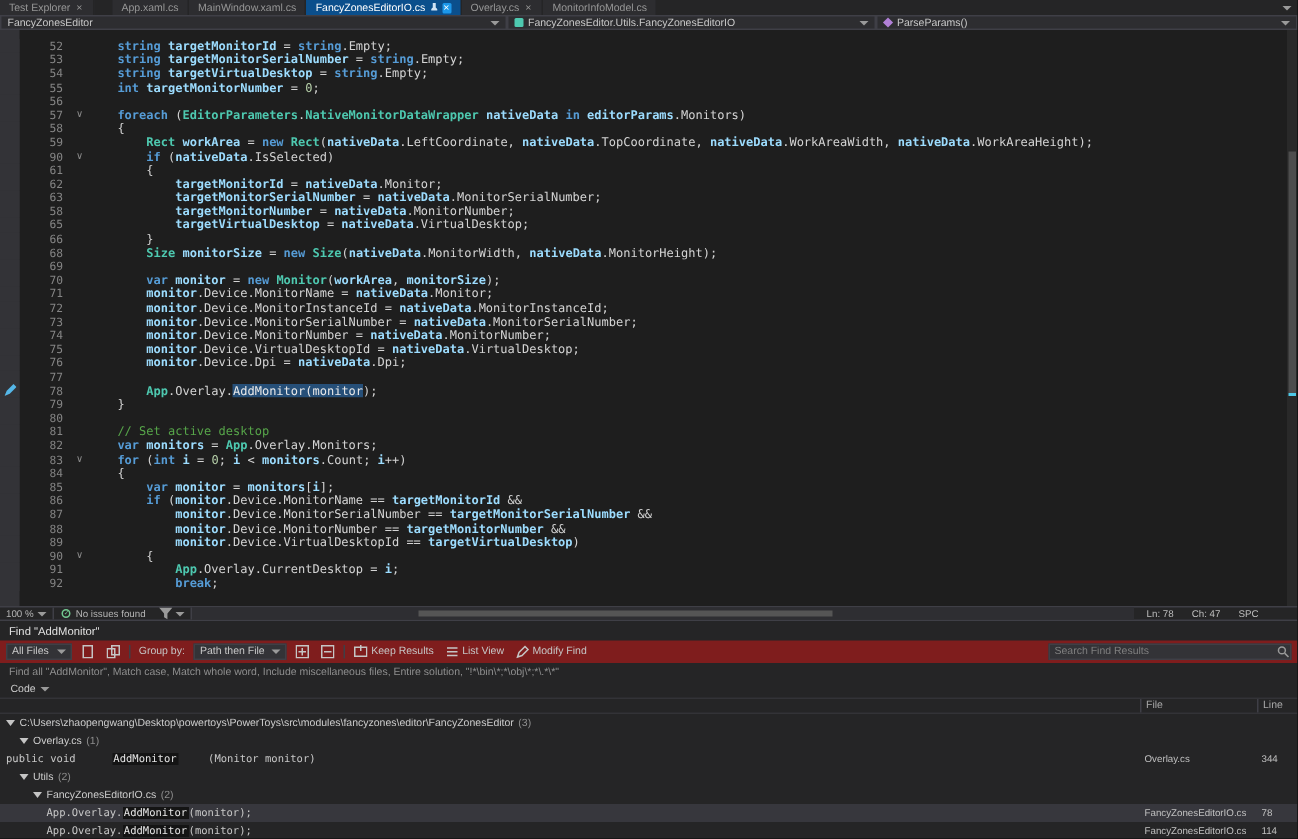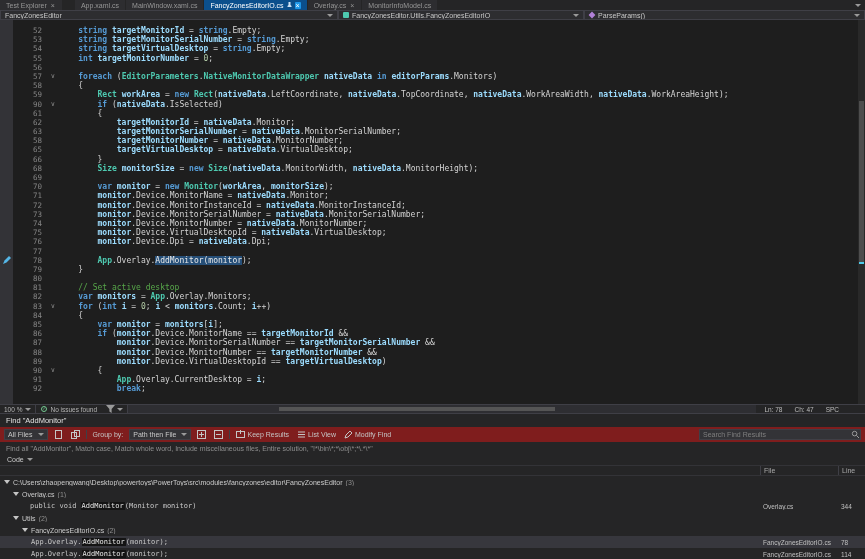--- a/index.html
+++ b/index.html
@@ -508,21 +508,21 @@
           <div class="fmain" style="padding-left: 4px;"><span class="tri"></span><span>C:\Users\zhaopengwang\Desktop\powertoys\PowerToys\src\modules\fancyzones\editor\FancyZonesEditor</span><span class="fcount">(3)</span></div>
           <div class="ffile"></div>
           <div class="fline"></div>
         </div>
         <div class="frow">
           <div class="fmain" style="padding-left: 13px;"><span class="tri"></span><span>Overlay.cs</span><span class="fcount">(1)</span></div>
           <div class="ffile"></div>
           <div class="fline"></div>
         </div>
         <div class="frow">
-          <div class="fmain" style="padding-left: 30px;"><span class="fcode">public void </span><span class="fcode mbox">AddMonitor</span><span class="fcode">(Monitor monitor)</span></div>
+          <div class="fmain" style="padding-left: 4px; gap: 20px;"><span class="fcode">public void </span><span class="fcode mbox">AddMonitor</span><span class="fcode">(Monitor monitor)</span></div>
           <div class="ffile">Overlay.cs</div>
           <div class="fline">344</div>
         </div>
         <div class="frow">
           <div class="fmain" style="padding-left: 13px;"><span class="tri"></span><span>Utils</span><span class="fcount">(2)</span></div>
           <div class="ffile"></div>
           <div class="fline"></div>
         </div>
         <div class="frow">
           <div class="fmain" style="padding-left: 22px;"><span class="tri"></span><span>FancyZonesEditorIO.cs</span><span class="fcount">(2)</span></div>

